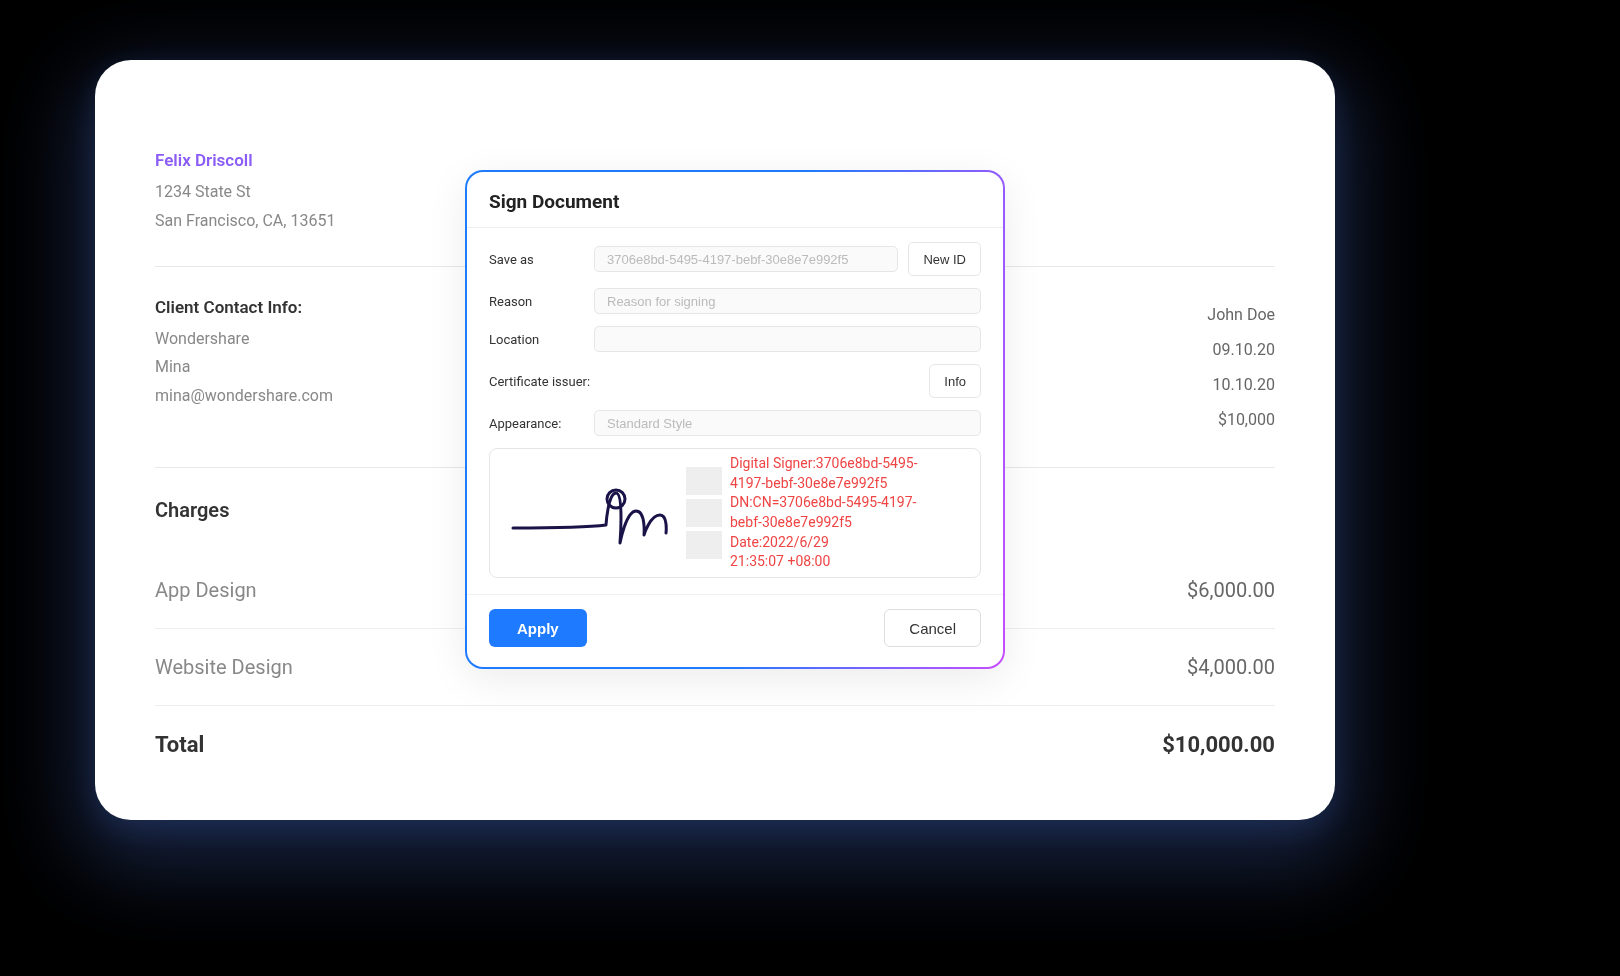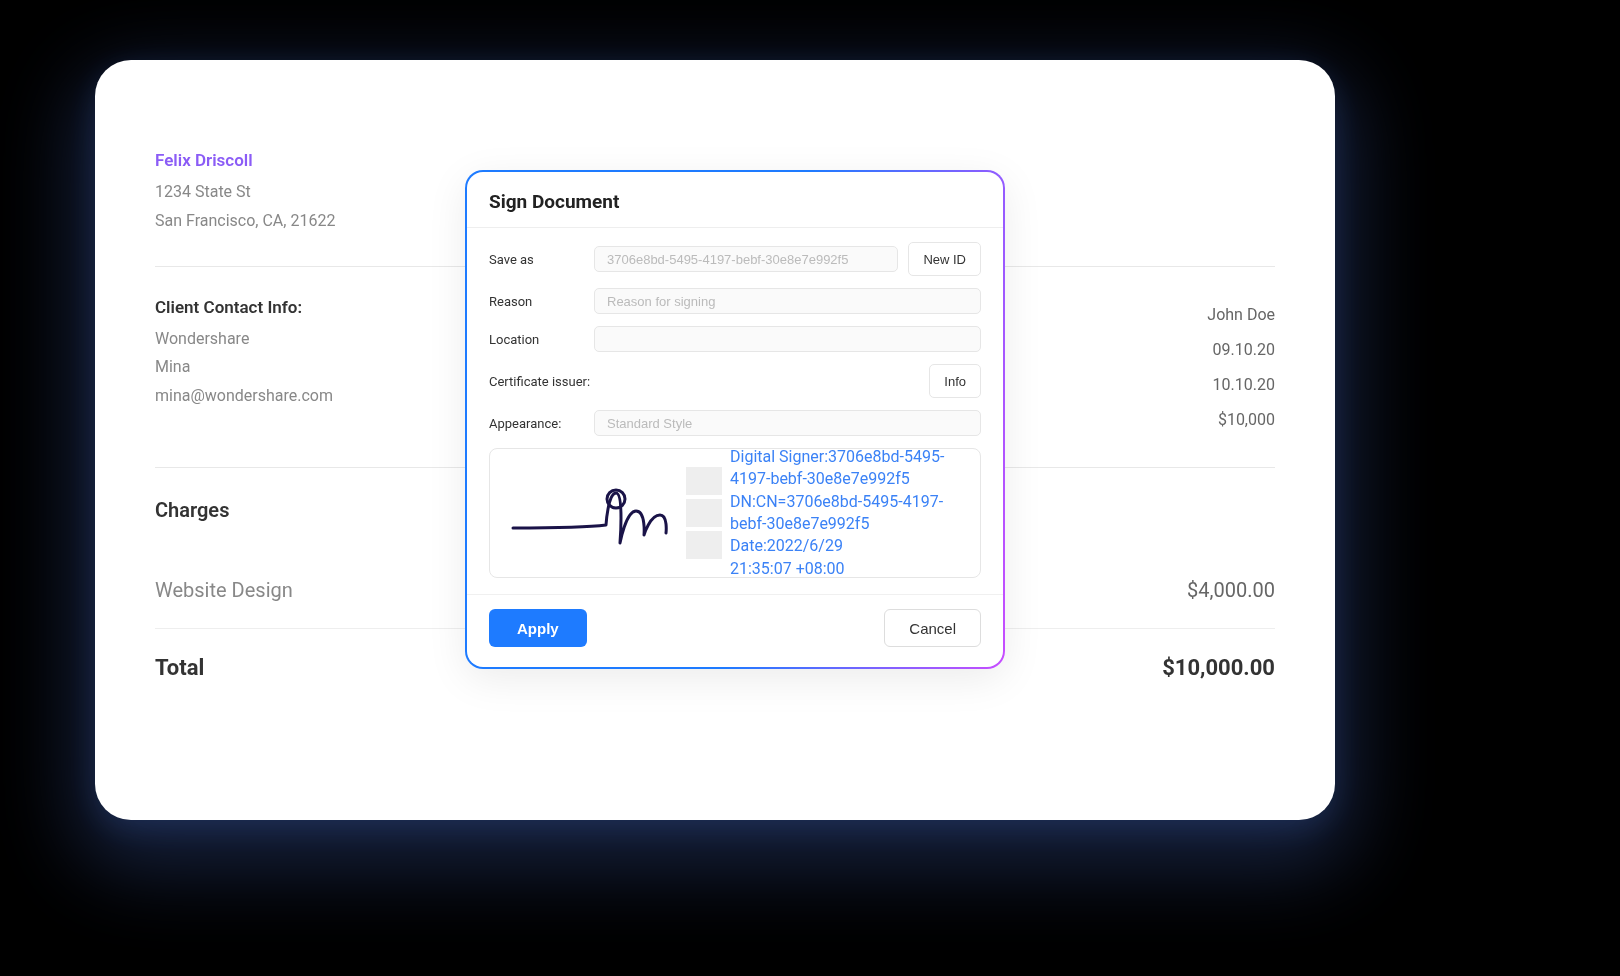--- a/index.html
+++ b/index.html
@@ -81,35 +81,35 @@
   }
   .frow.spread { justify-content:space-between; }
   .frow.spread .flabel { width:auto; }
   .sig-preview {
     border:1px solid #e6e6e6; border-radius:8px; height:130px;
     display:flex; align-items:center; gap:8px; padding:0 18px; margin-top:4px; margin-bottom:8px;
   }
   .sig-art { flex:0 0 170px; height:80px; }
   .sig-bars { flex:0 0 36px; display:flex; flex-direction:column; gap:4px; }
   .sig-bars div { background:#eee; height:28px; }
-  .sig-text { flex:1; font-size:16px; color:#3b82f6; line-height:1.4; white-space:pre-line; }
+  .sig-text { flex:1; font-size:14px; color:#ef4444; line-height:1.4; white-space:pre-line; }
   .dlg-actions { display:flex; justify-content:space-between; gap:12px; padding:14px 22px 20px 22px; border-top:1px solid #f0f0f0; }
   .btn-primary { background:#1e7bff; color:#fff; border:none; border-radius:6px; height:38px; padding:0 28px; font-size:15px; font-weight:600; cursor:pointer; }
   .btn-secondary { background:#fff; color:#333; border:1px solid #ddd; border-radius:6px; height:38px; padding:0 24px; font-size:15px; cursor:pointer; }
 </style>
 </head>
 <body>
 
 <div class="stage">
   <div class="card">
     <div class="inv-header">
       <div class="sender">
         <div class="name">Felix Driscoll</div>
         <div class="line">1234 State St</div>
-        <div class="line">San Francisco, CA, 21622</div>
+        <div class="line">San Francisco, CA, 13651</div>
       </div>
     </div>
 
     <hr class="sep">
 
     <div class="two-col">
       <div class="client">
         <div class="label">Client Contact Info:</div>
         <div class="line">Wondershare</div>
         <div class="line">Mina</div>
@@ -120,20 +120,24 @@
         <div>09.10.20</div>
         <div>10.10.20</div>
         <div>$10,000</div>
       </div>
     </div>
 
     <hr class="sep">
 
     <div class="charges-h">Charges</div>
 
+    <div class="charge-row">
+      <span>App Design</span>
+      <span class="amt">$6,000.00</span>
+    </div>
     <div class="charge-row">
       <span>Website Design</span>
       <span class="amt">$4,000.00</span>
     </div>
     <div class="total-row">
       <span>Total</span>
       <span>$10,000.00</span>
     </div>
   </div>
 

